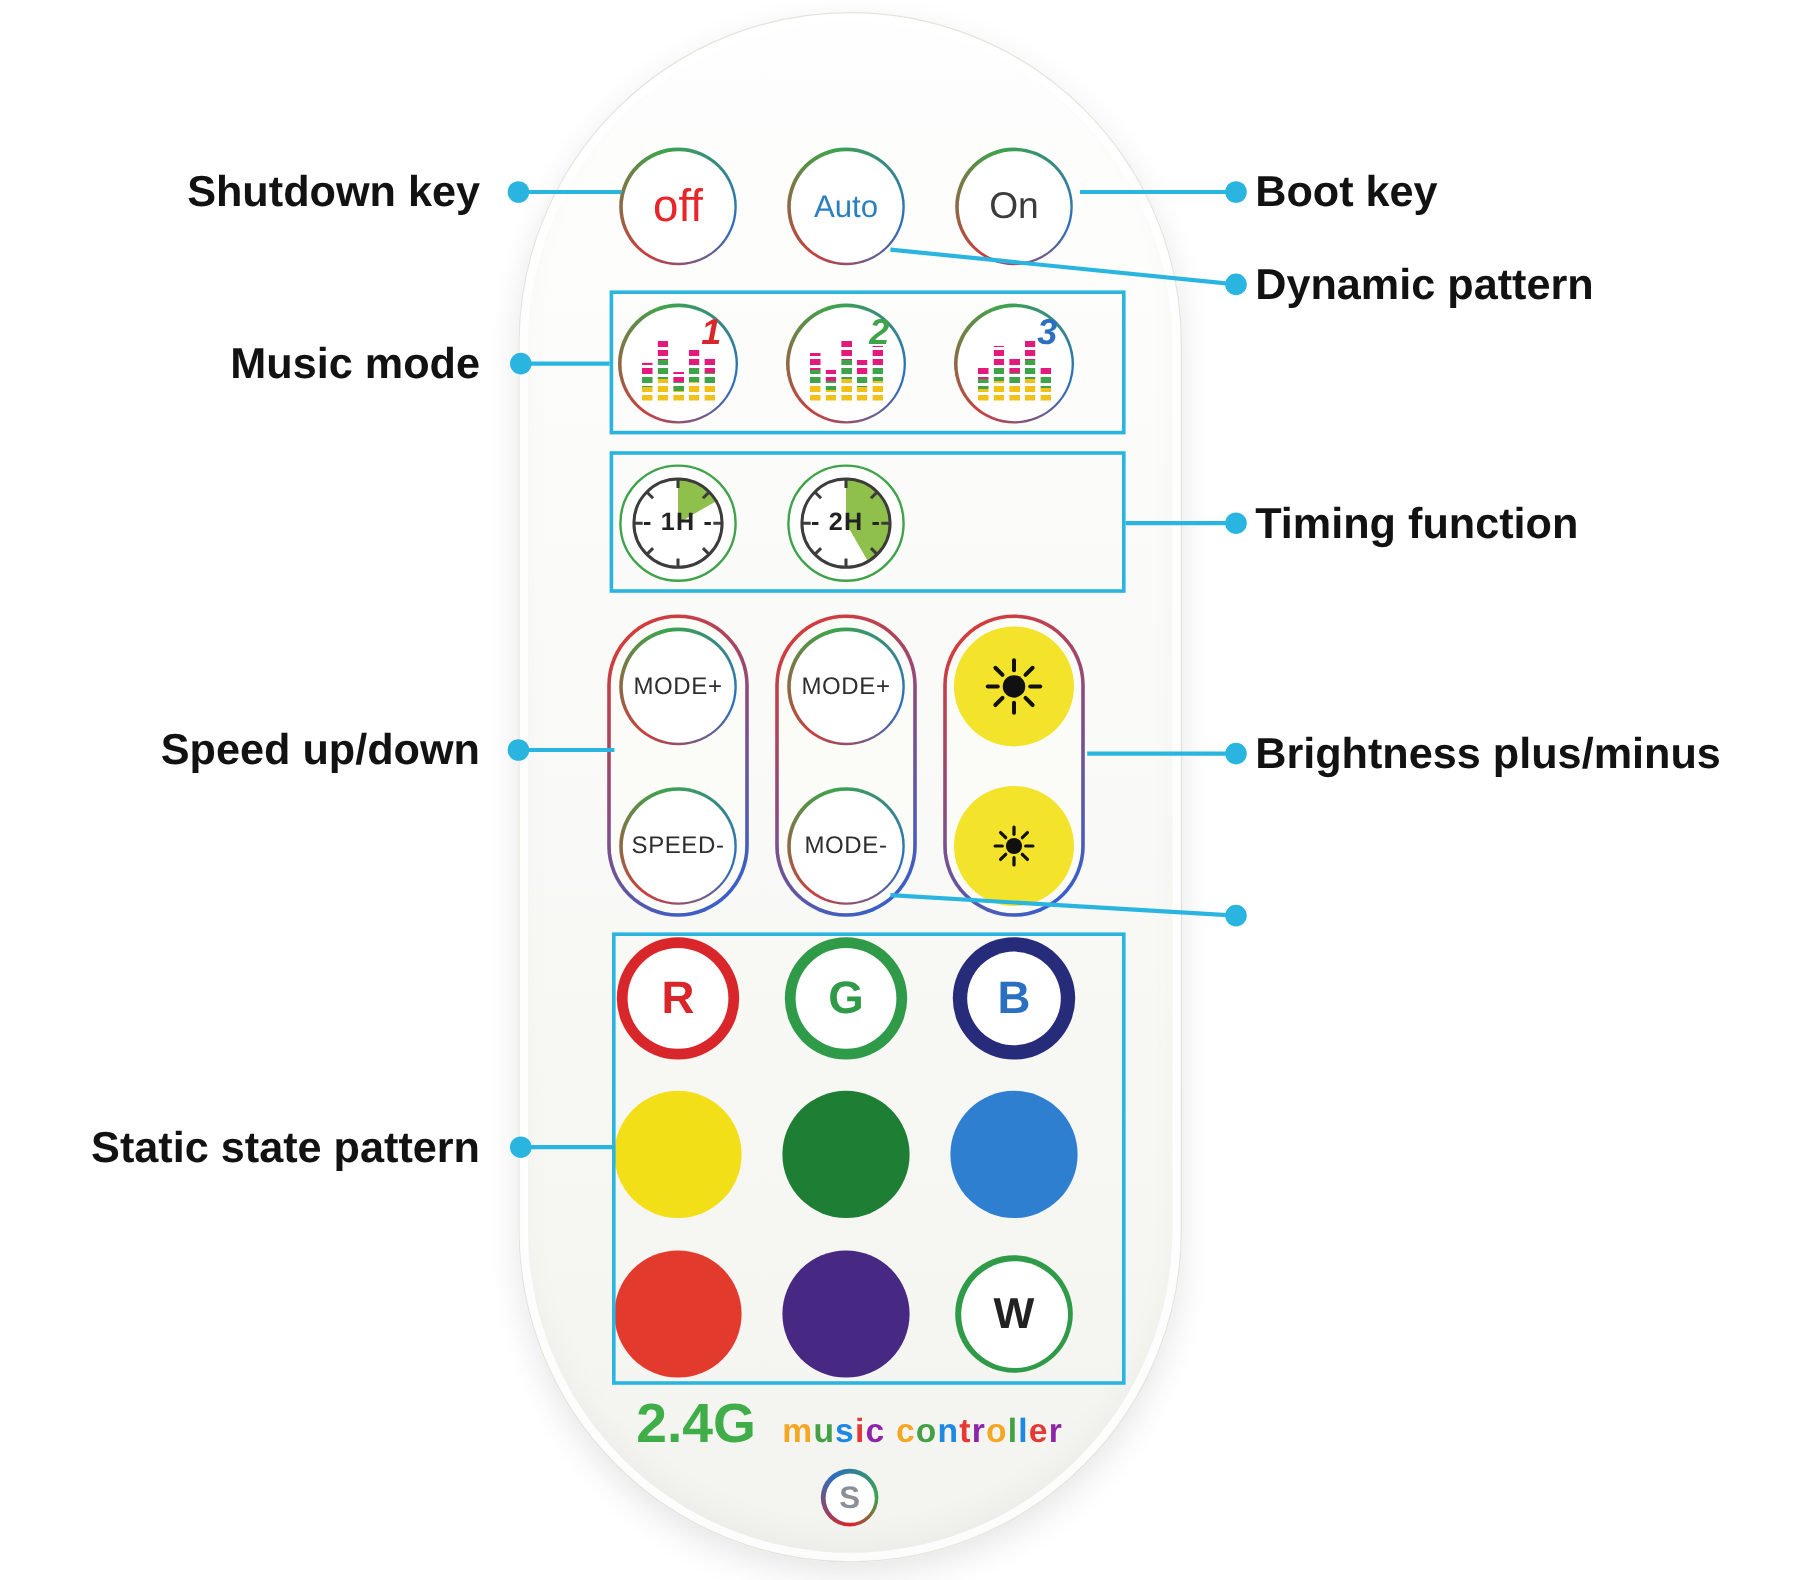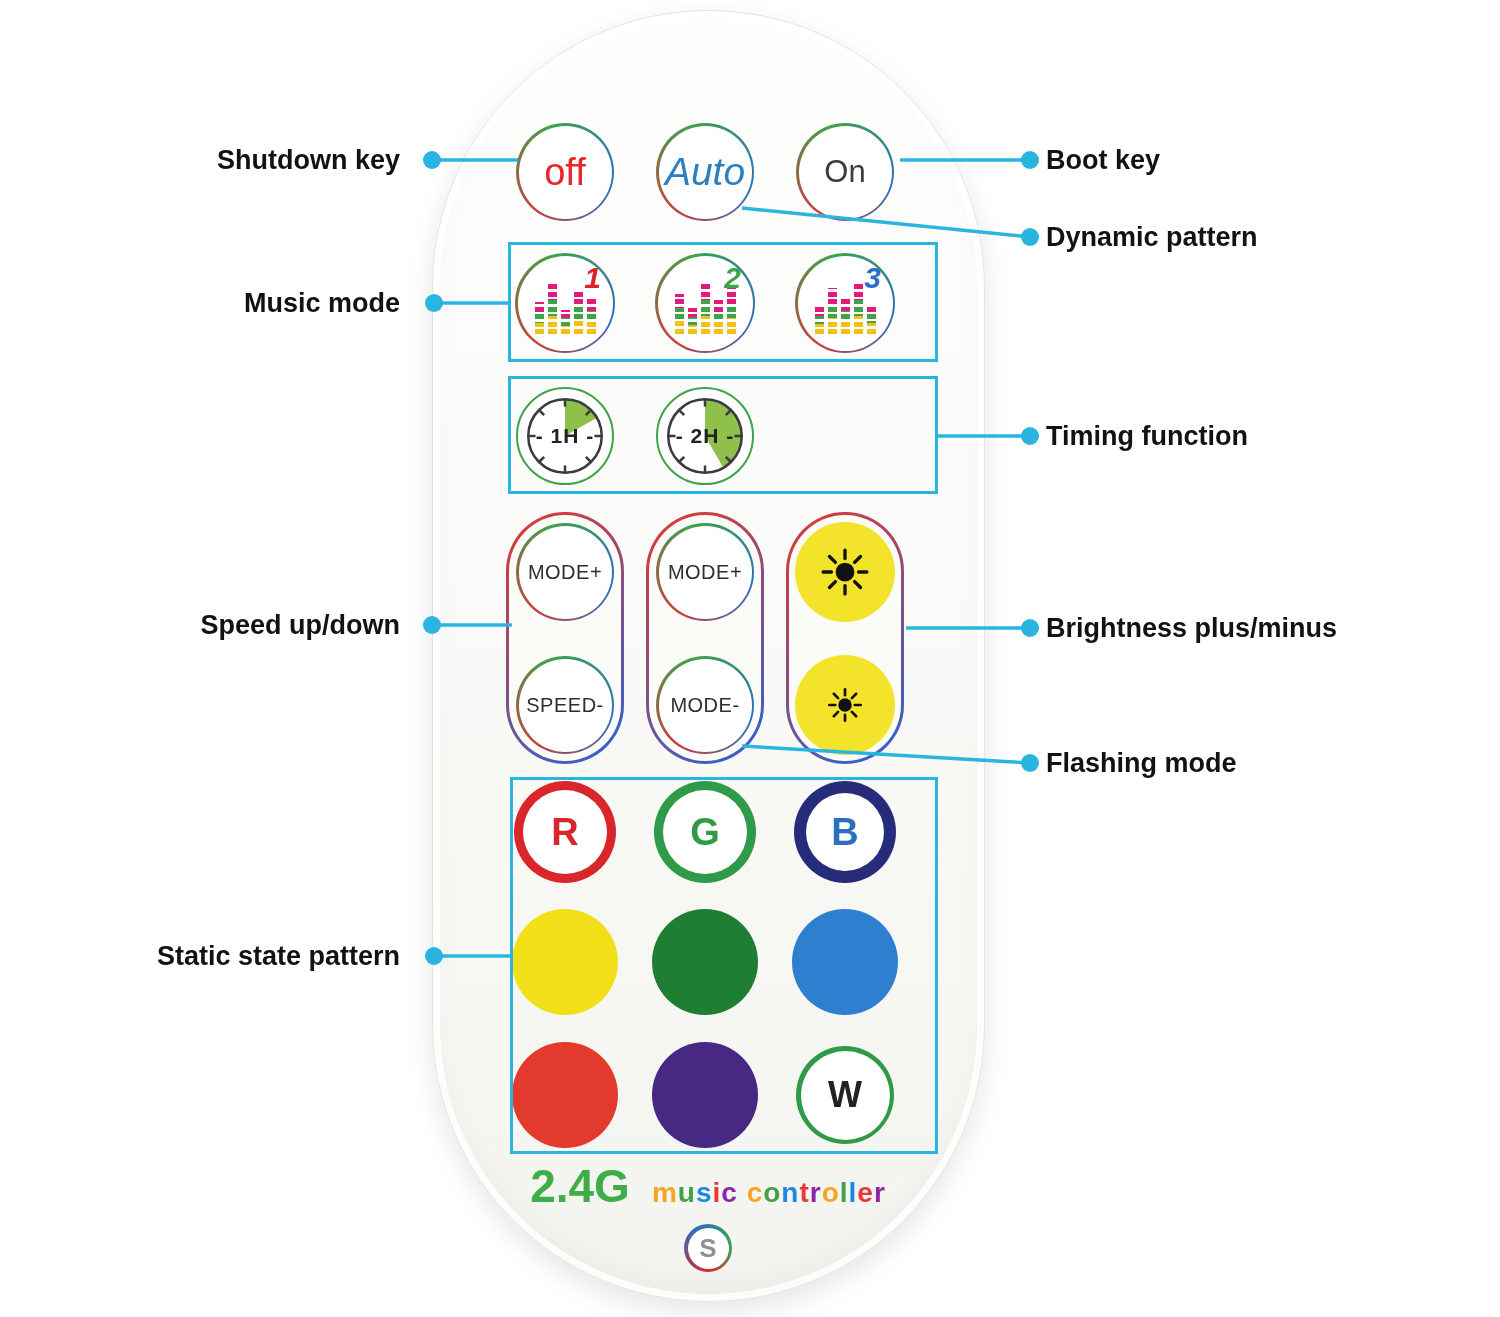--- a/index.html
+++ b/index.html
@@ -27,21 +27,21 @@
   .s98  { width:98px;  height:98px; }
   .s100 { width:100px; height:100px; }
   .s102 { width:102px; height:102px; }
   .s106 { width:106px; height:106px; }
 
   .c1 { left:565px; } .c2 { left:705px; } .c3 { left:845px; }
   .r1 { top:172px; } .r2 { top:303px; } .r3 { top:436px; } .r4 { top:572px; }
   .r5 { top:705px; } .r6 { top:832px; } .r7 { top:962px; } .r8 { top:1095px; }
 
   .t-off   { color:#e8262a; font-size:38px; font-weight:500; }
-  .t-auto  { color:#2a7fc1; font-size:39px;font-style:italic; }
+  .t-auto  { color:#2a7fc1; font-size:26px; }
   .t-on    { color:#3c3c3c; font-size:31px; }
   .t-sm    { color:#2e2e2e; font-size:20px; letter-spacing:0.5px; }
   .t-R     { color:#d9262b; font-size:38px; font-weight:bold; }
   .t-G     { color:#2f9a47; font-size:38px; font-weight:bold; }
   .t-B     { color:#2a6fc0; font-size:38px; font-weight:bold; }
   .t-W     { color:#222222; font-size:36px; font-weight:bold; }
 
   .face-r { inset:9px;  } .face-g { inset:9px; } .face-b { inset:12px; } .face-w { inset:4.5px; }
   .ring-r { background:#d9262b; }
   .ring-g { background:#2f9a47; }
@@ -76,21 +76,21 @@
   .pair .pf { position:absolute; inset:3px; border-radius:57px; background:#fbfbf8; }
   .pair-grad { background:linear-gradient(140deg,#d23c3c 10%,#3a5fc8 90%); }
 
   
   .group-box { position:absolute; border:3px solid #2ab5e0; z-index:9; pointer-events:none; }
   #music-box  { left:508px; top:242px; width:430px; height:120px; }
   #timing-box { left:508px; top:376px; width:430px; height:118px; }
   #static-box { left:510px; top:777px; width:428px; height:377px; }
 
   
-  .label { position:absolute; font-weight:bold; font-size:27px; color:#121212;
+  .label { position:absolute; font-weight:bold; font-size:36px; color:#121212;
            white-space:nowrap; transform:translateY(-50%); z-index:11; }
   .label-left  { right:1100px; text-align:right; }
   .label-right { left:1046px; }
 
   
   #leaders { position:absolute; left:0; top:0; z-index:10; pointer-events:none; }
   #leaders line { stroke:#2ab5e0; stroke-width:3.5; }
   #leaders circle { fill:#2ab5e0; }
 
   
@@ -328,15 +328,14 @@
   </svg>
 
   <div class="label label-left" style="top:160px">Shutdown key</div>
   <div class="label label-left" style="top:303px">Music mode</div>
   <div class="label label-left" style="top:625px">Speed up/down</div>
   <div class="label label-left" style="top:956px">Static state pattern</div>
   <div class="label label-right" style="top:160px">Boot key</div>
   <div class="label label-right" style="top:237px">Dynamic pattern</div>
   <div class="label label-right" style="top:436px">Timing function</div>
   <div class="label label-right" style="top:628px">Brightness plus/minus</div>
-  <div class="label label-right" style="top:763px">Flashing mode</div>
 
 </div>
 
 </body></html>

